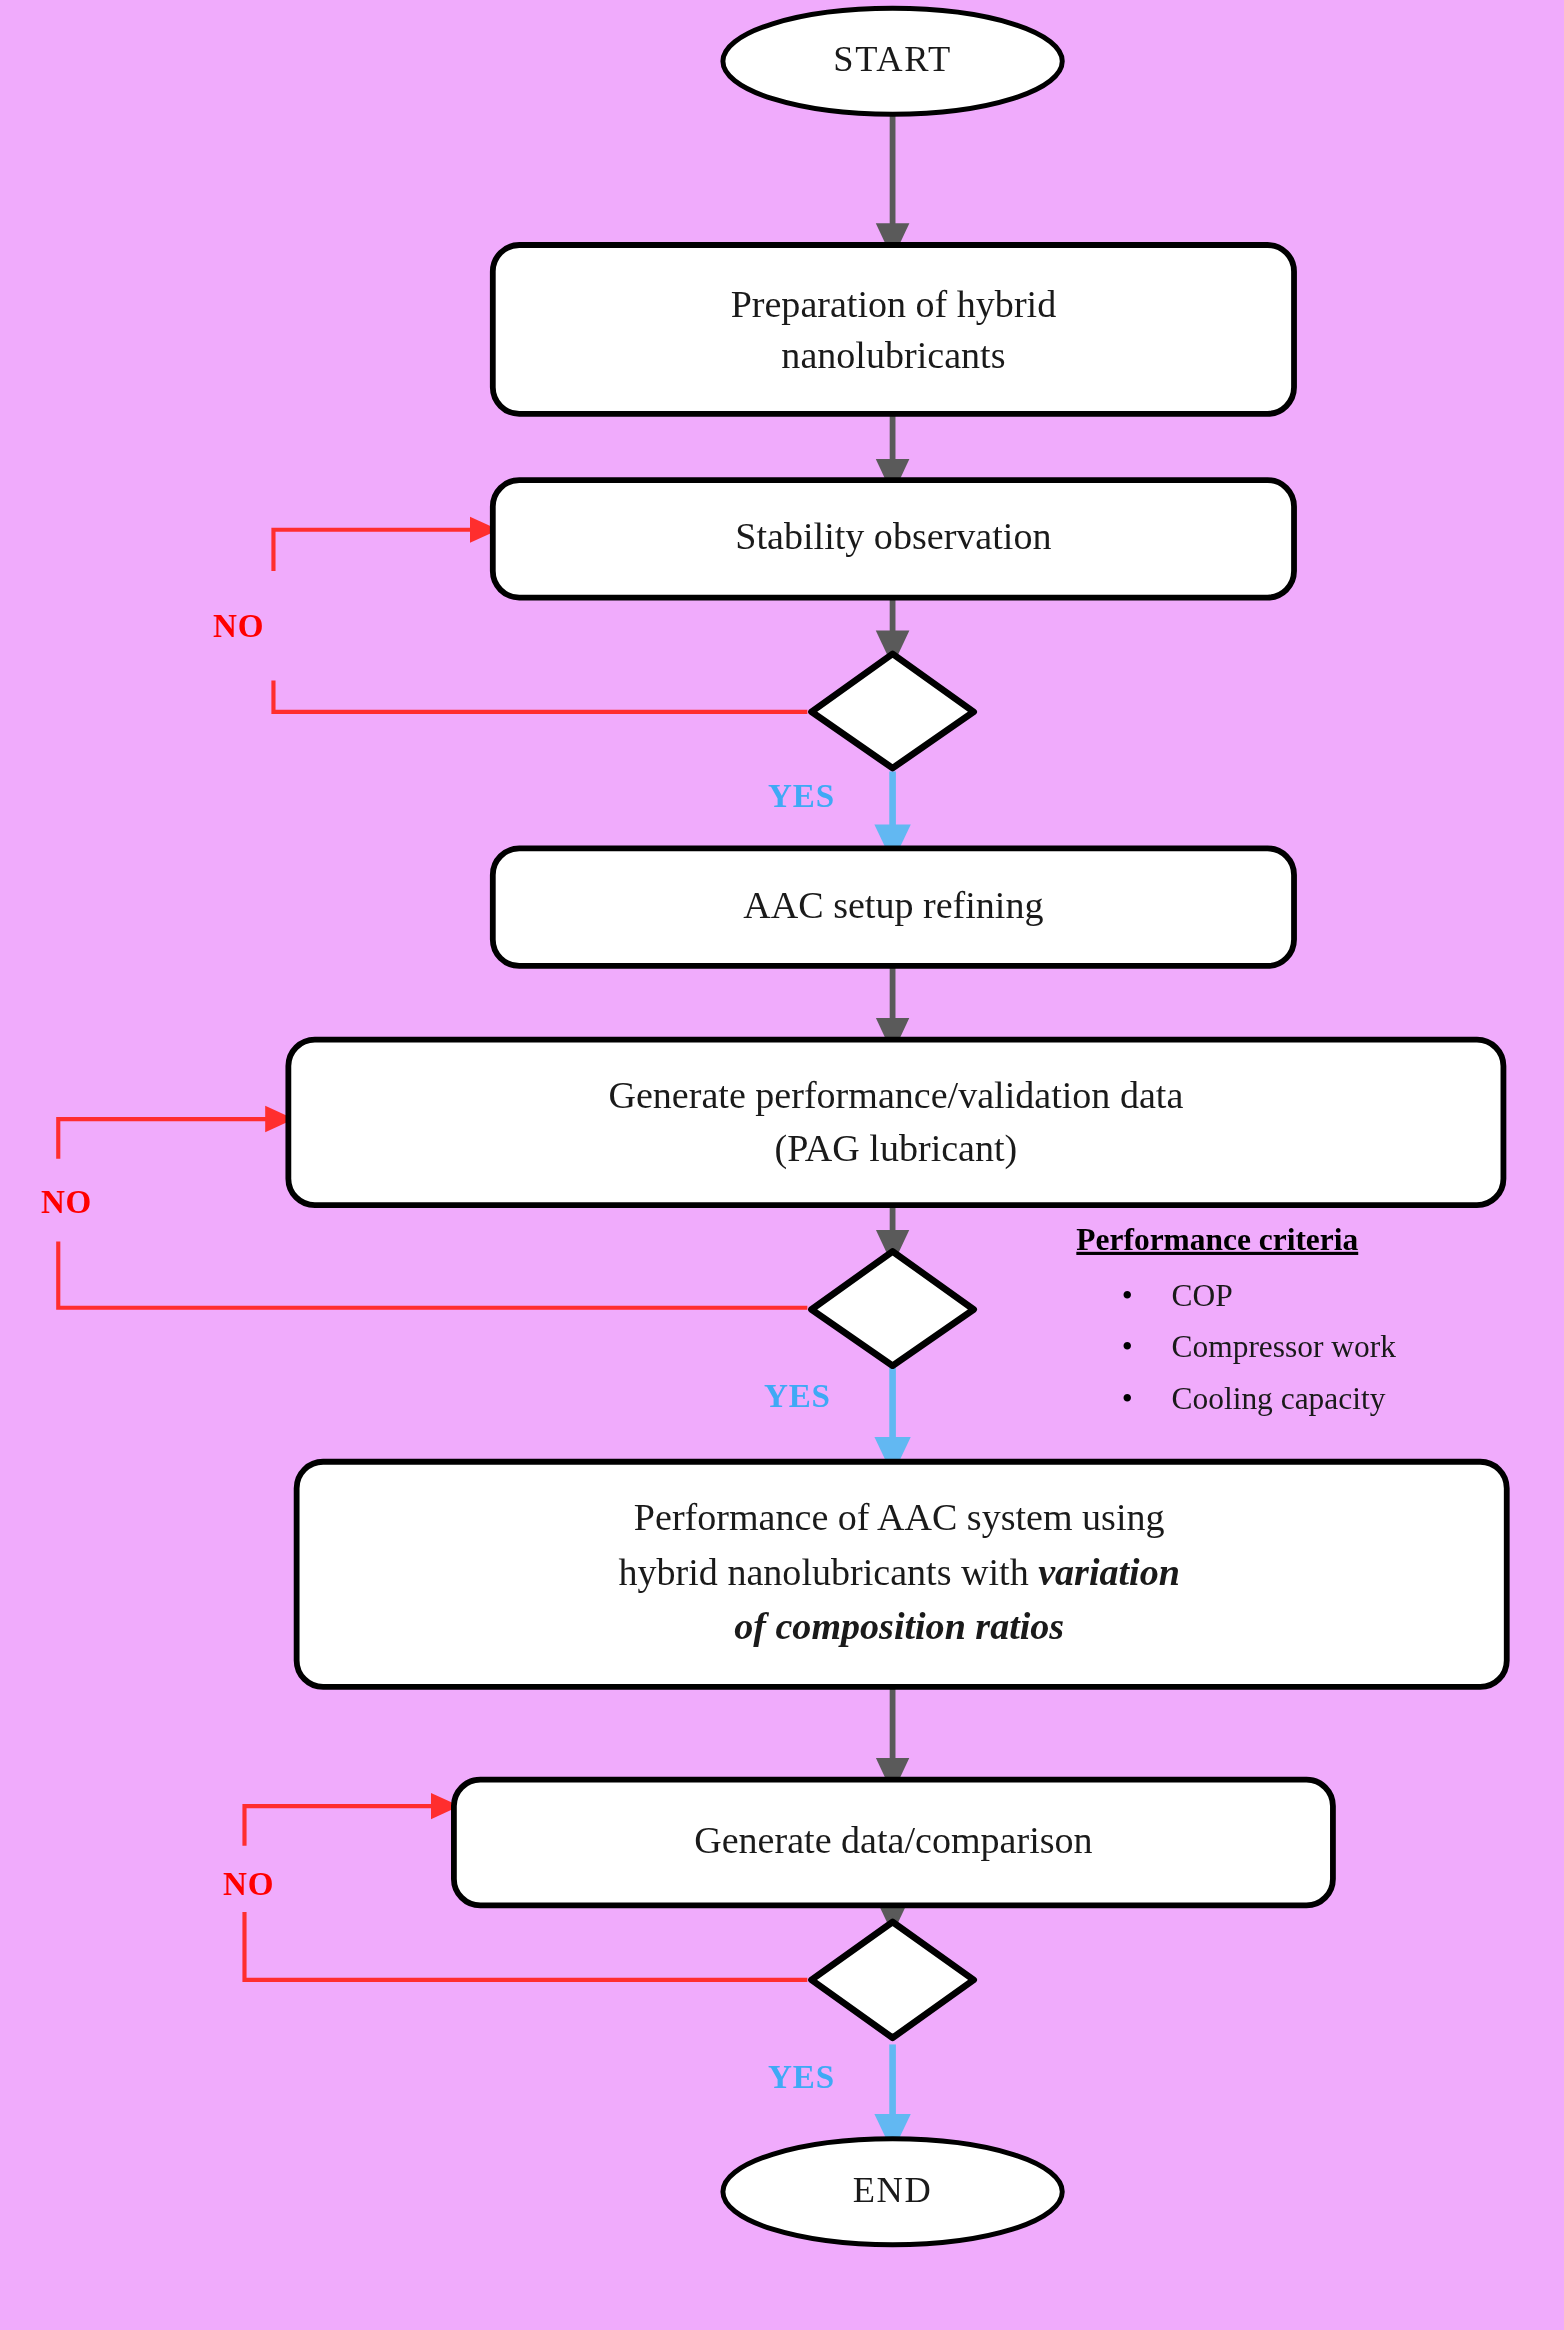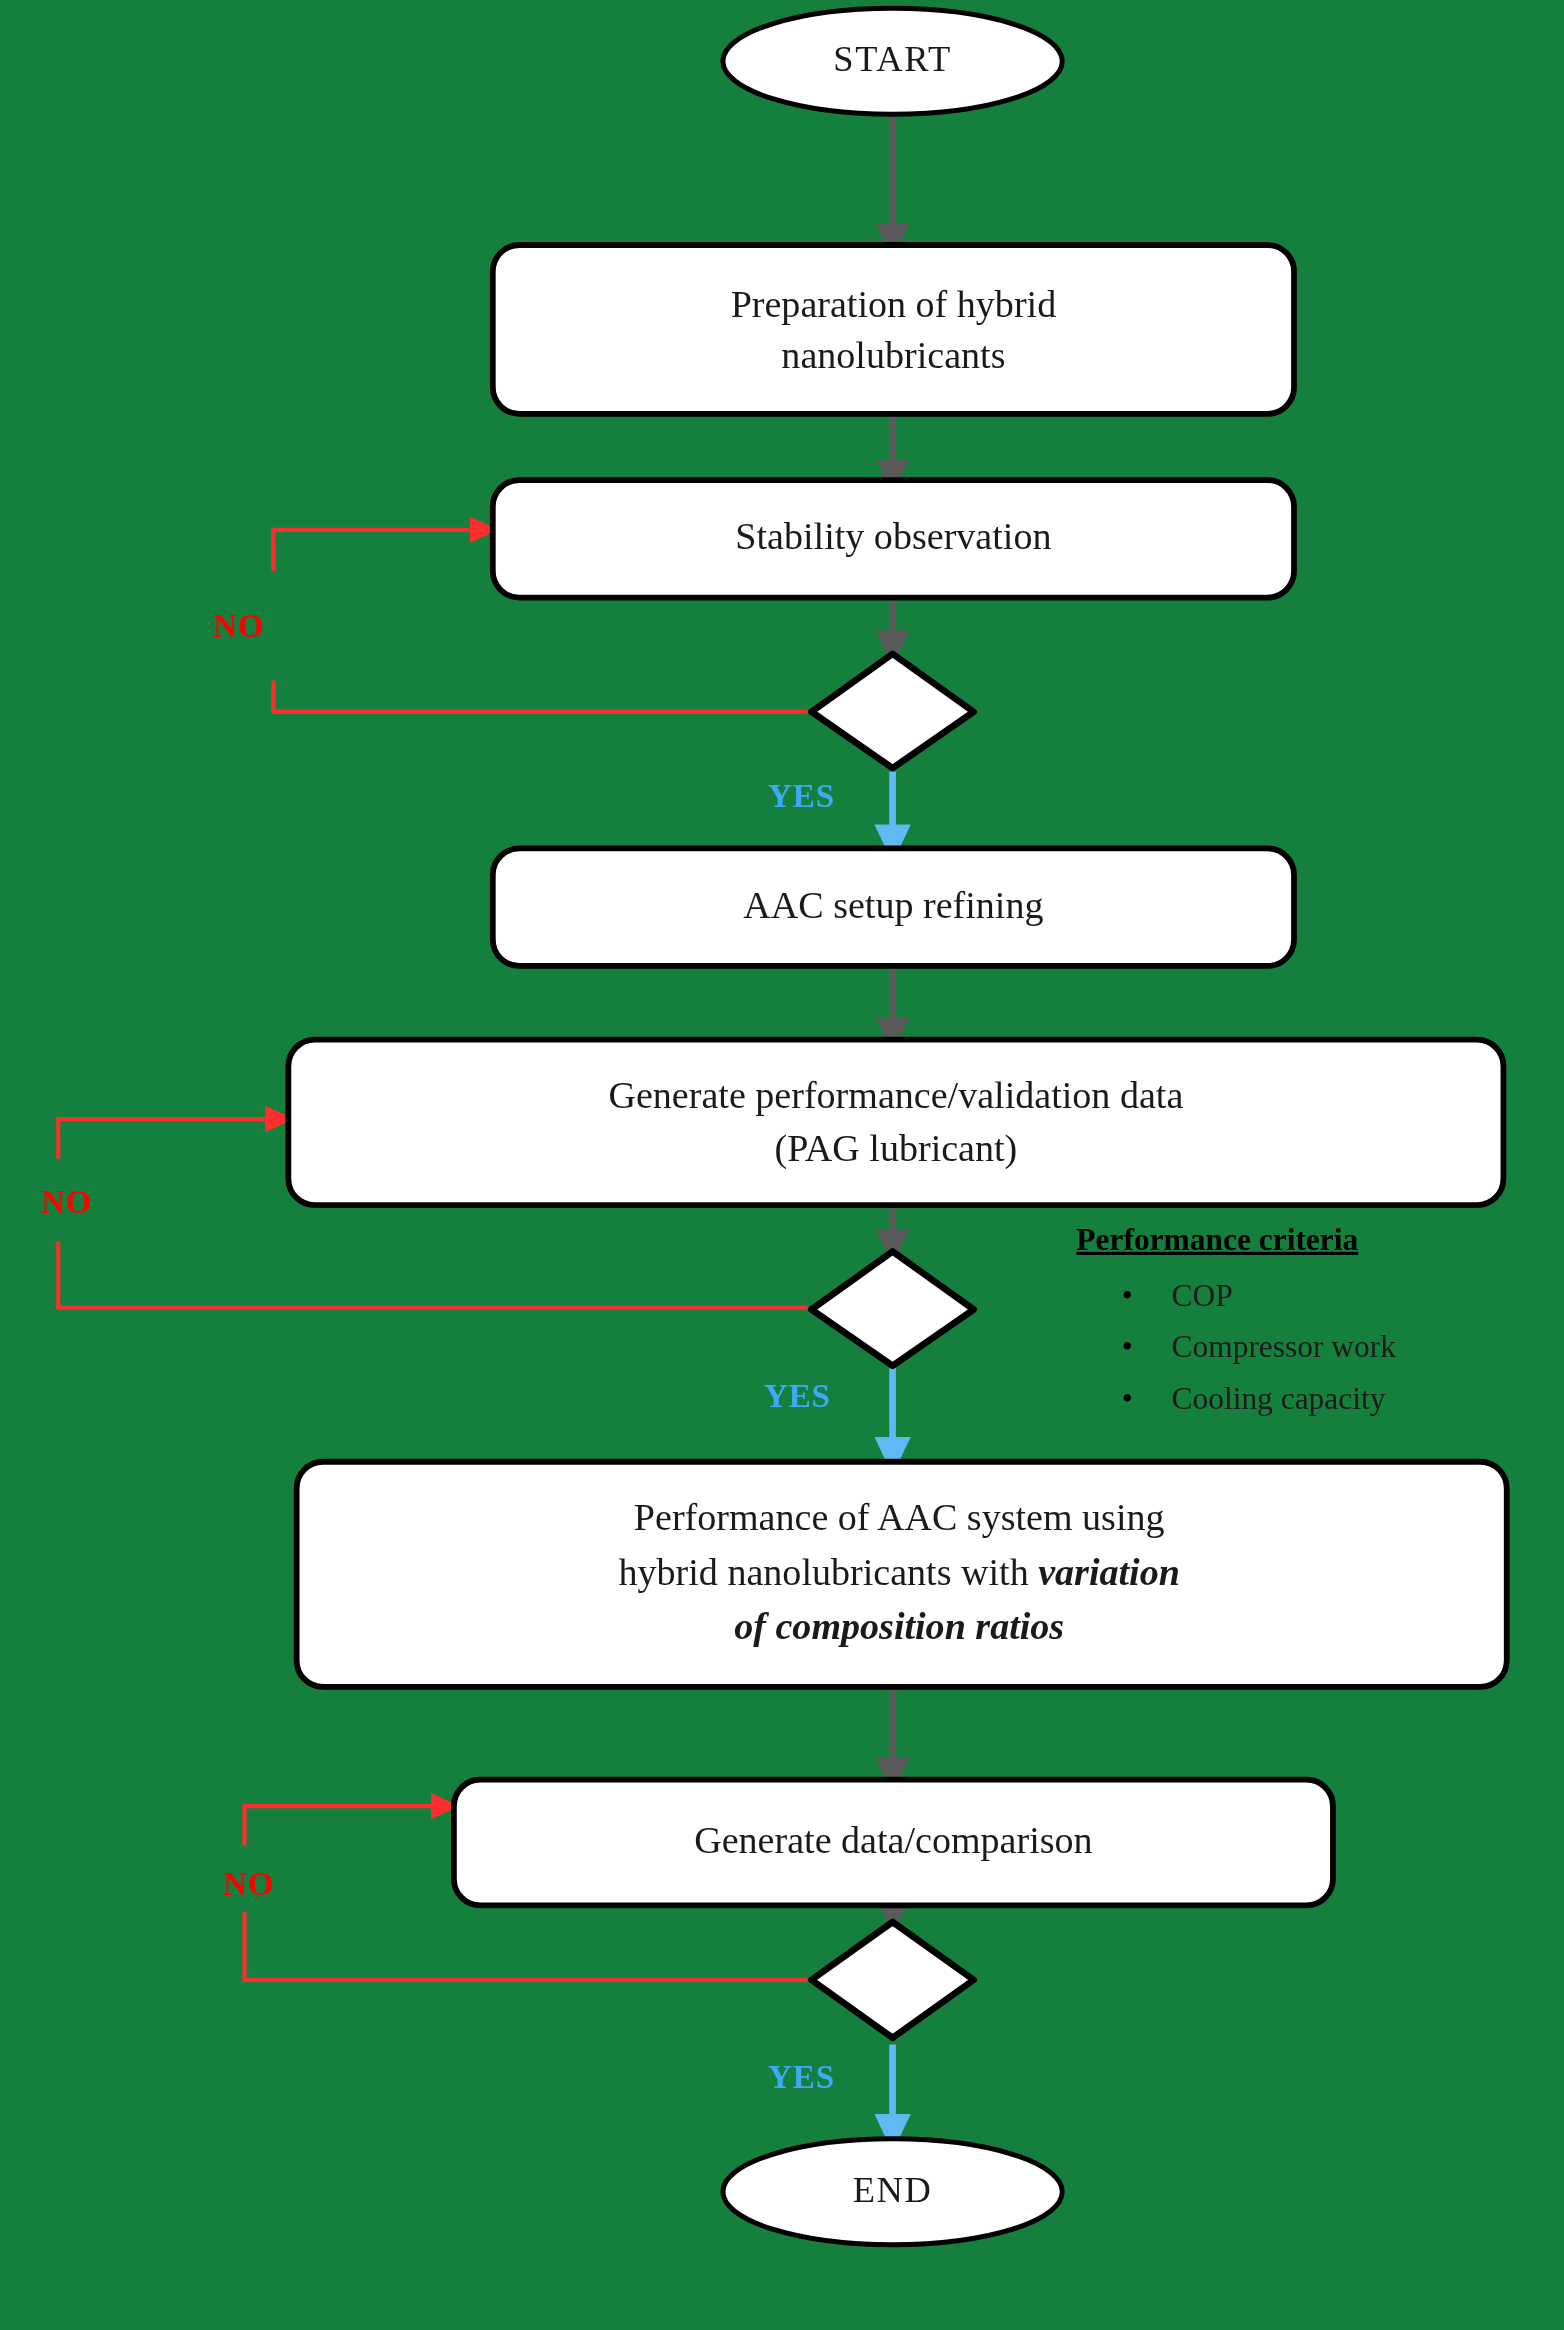--- a/index.html
+++ b/index.html
@@ -11,21 +11,21 @@
   body {
     width: 1565px;
     height: 2330px;
     font-family: "Liberation Serif", "DejaVu Serif", serif;
     overflow: hidden;
   }
   #flowchart-root {
     position: relative;
     width: 1565px;
     height: 2330px;
-    background: #15803d;
+    background: #f0abfc;
   }
   svg.flow-canvas {
     position: absolute;
     top: 0;
     left: 0;
     width: 1565px;
     height: 2330px;
     display: block;
   }
   

